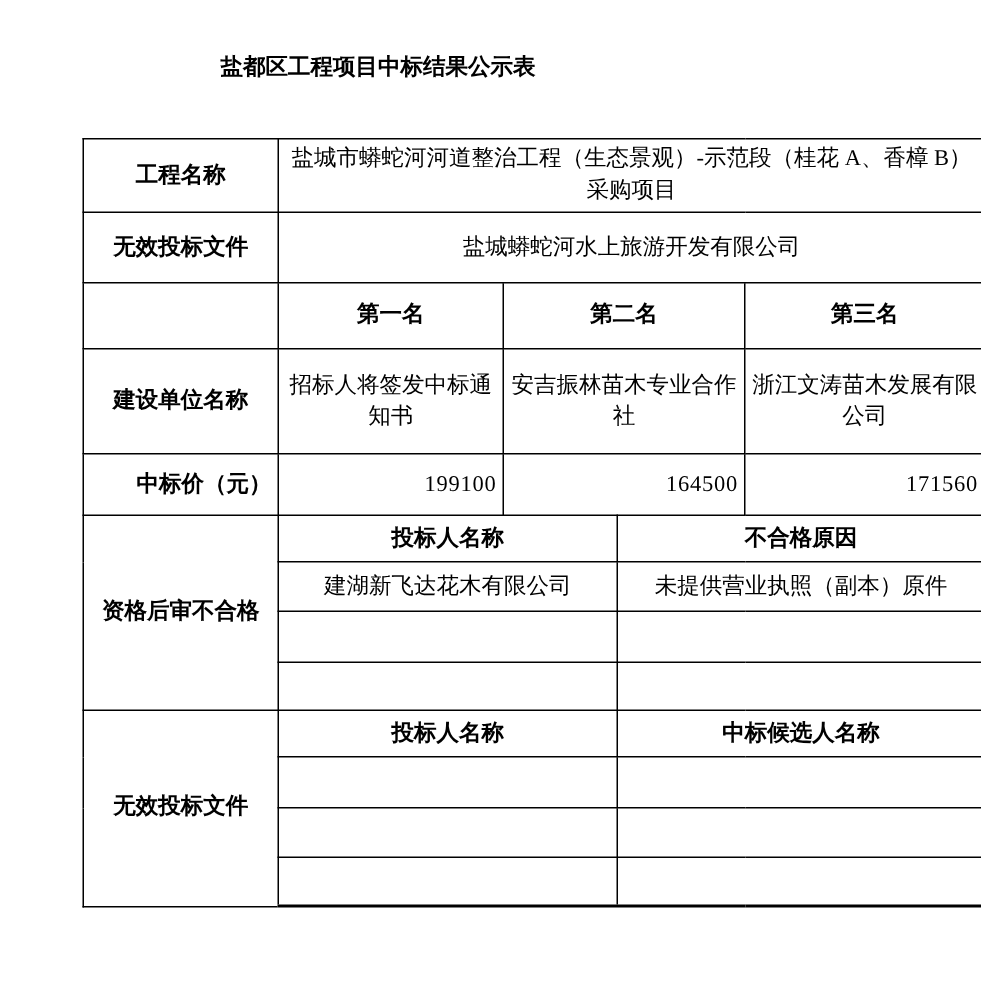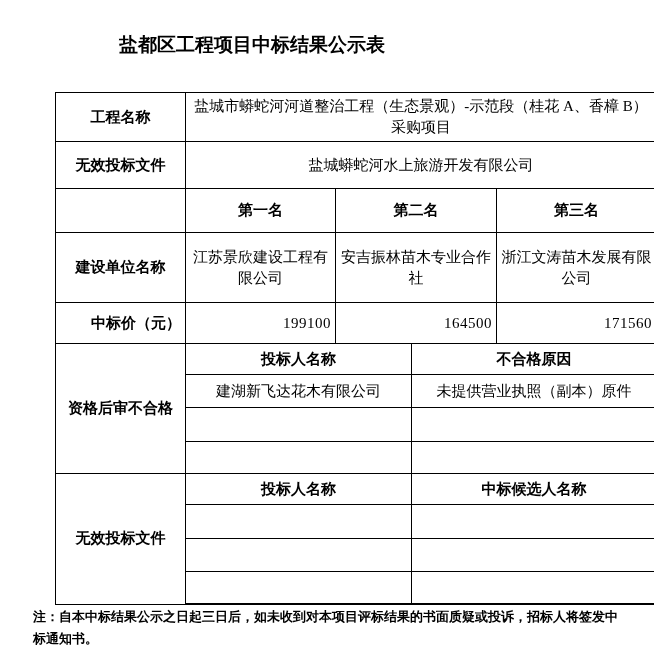--- a/index.html
+++ b/index.html
@@ -15,21 +15,21 @@
     height: 660px;
     background: #ffffff;
     overflow: hidden;
   }
   .title {
     position: absolute;
     top: 32px;
     left: 0;
     width: 504px;          
     text-align: center;
-    font-size: 19px;
+    font-size: 15px;
     line-height: 26px;
     font-weight: bold;
     letter-spacing: 0px;
     white-space: nowrap;
   }
   table.results {
     position: absolute;
     left: 31px;
     top: 92px;
     width: 601px;
@@ -104,21 +104,21 @@
 
     <tr class="r3">
       <td></td>
       <td class="hdr">第一名</td>
       <td class="hdr" colspan="2">第二名</td>
       <td class="hdr">第三名</td>
     </tr>
 
     <tr class="r4">
       <td class="lbl">建设单位名称</td>
-      <td>江苏景欣建设工程有限公司</td>
+      <td>招标人将签发中标通知书</td>
       <td colspan="2">安吉振林苗木专业合作社</td>
       <td>浙江文涛苗木发展有限公司</td>
     </tr>
 
     <tr class="r5">
       <td class="lbl">中标价（元）</td>
       <td class="num">199100</td>
       <td class="num" colspan="2">164500</td>
       <td class="num">171560</td>
     </tr>
@@ -154,15 +154,14 @@
       <td colspan="2"></td>
       <td colspan="2"></td>
     </tr>
     <tr class="r13">
       <td colspan="2"></td>
       <td colspan="2"></td>
     </tr>
   </tbody>
     </table>
 
-  <div class="note">注：自本中标结果公示之日起三日后，如未收到对本项目评标结果的书面质疑或投诉，招标人将签发中标通知书。</div>
 
 </div>
 
 </body></html>

